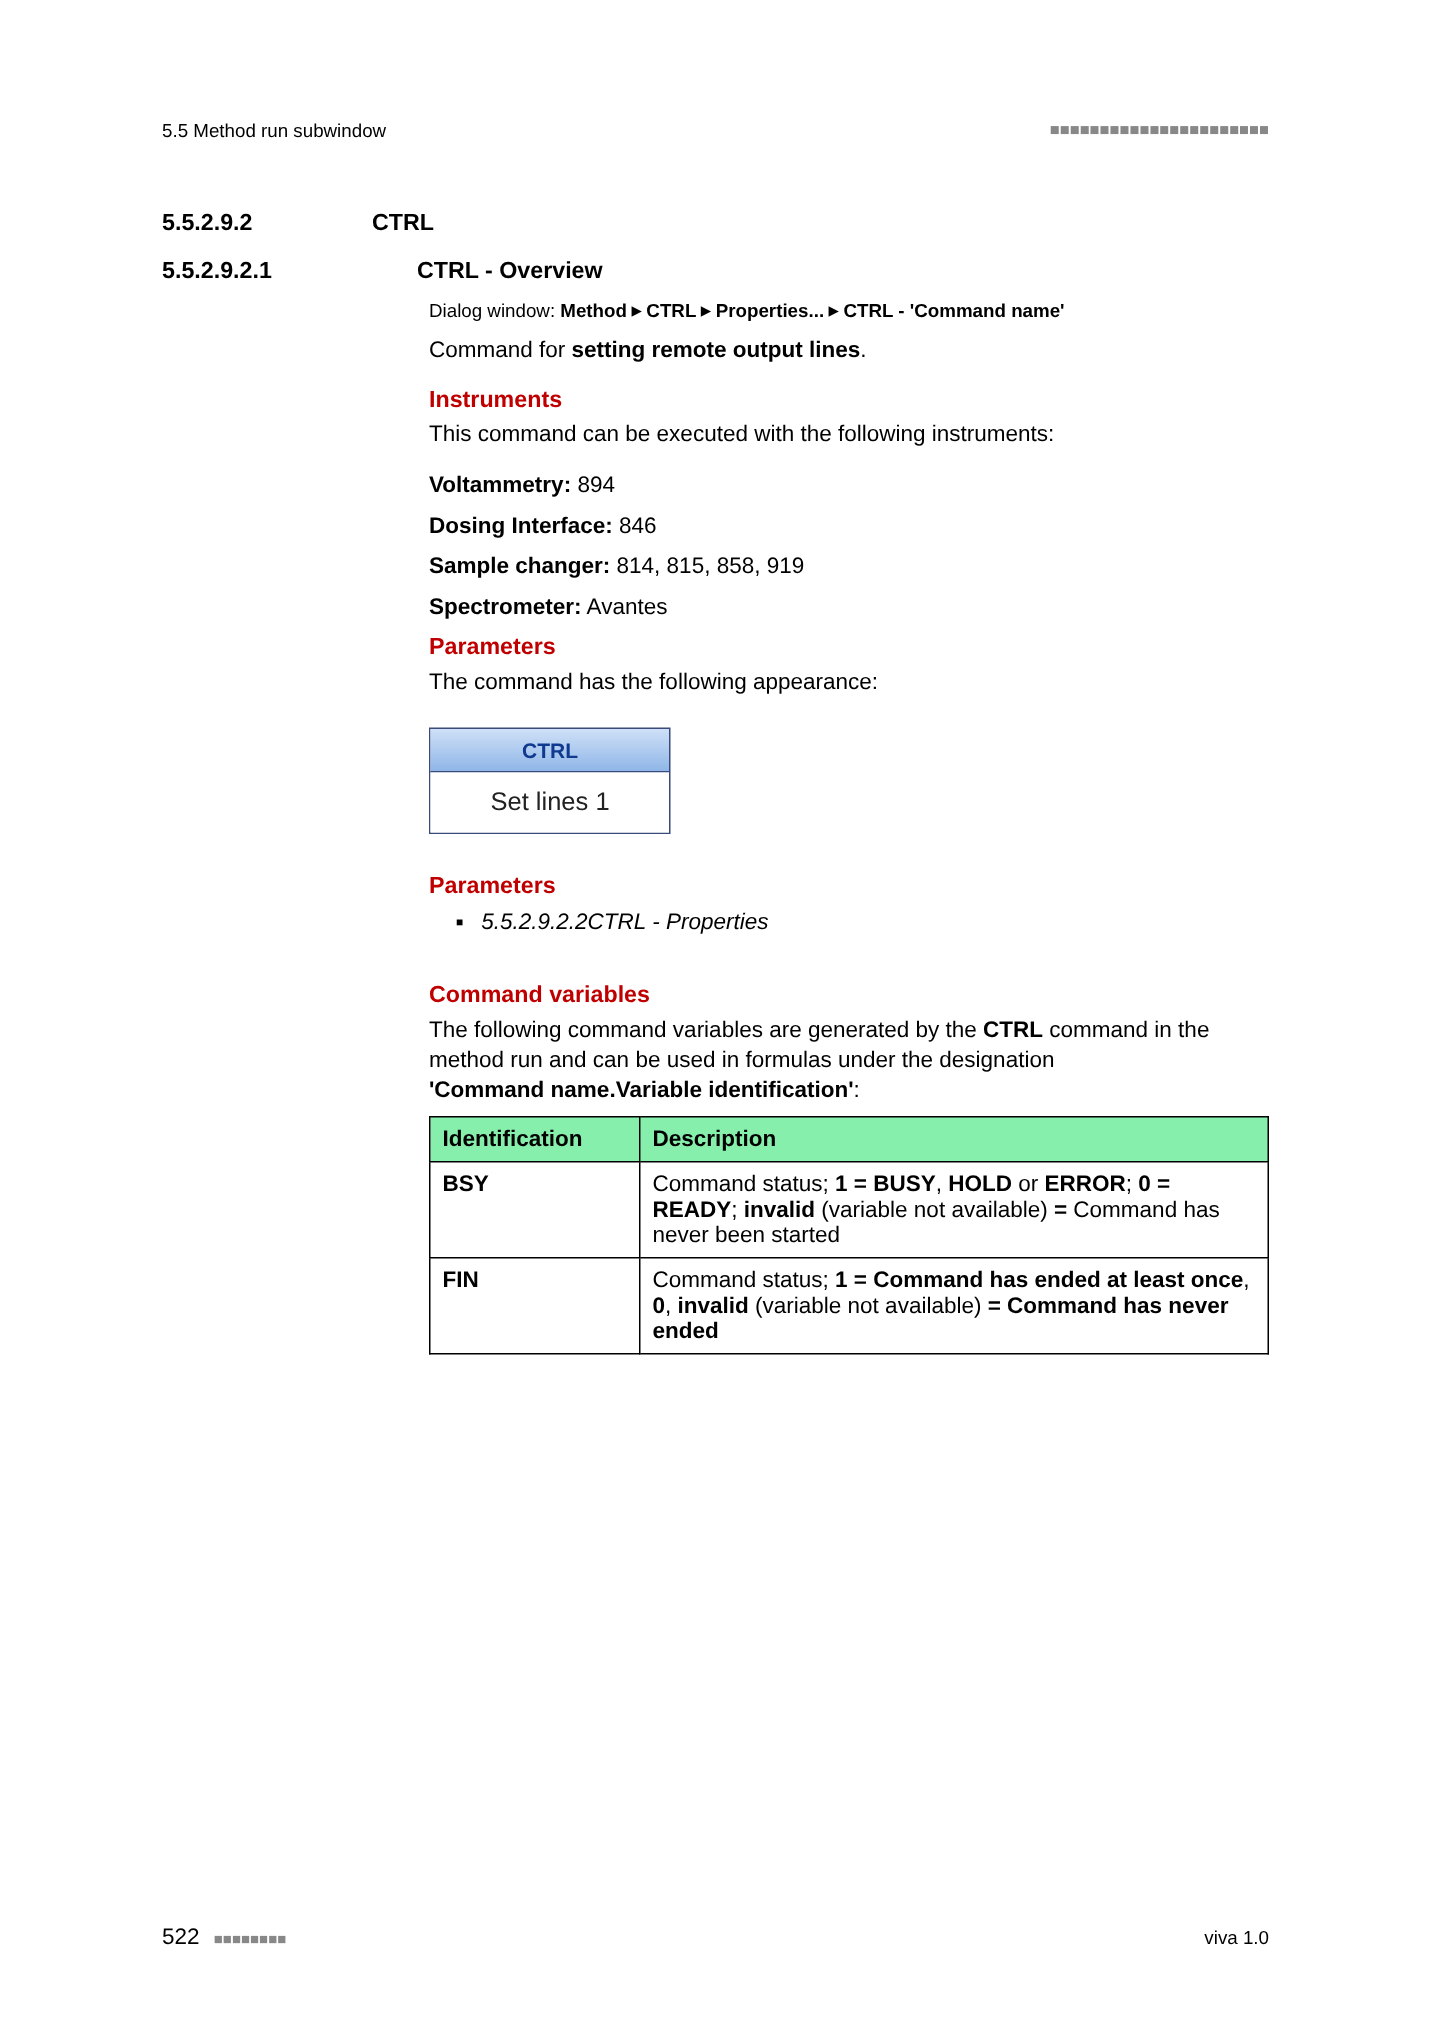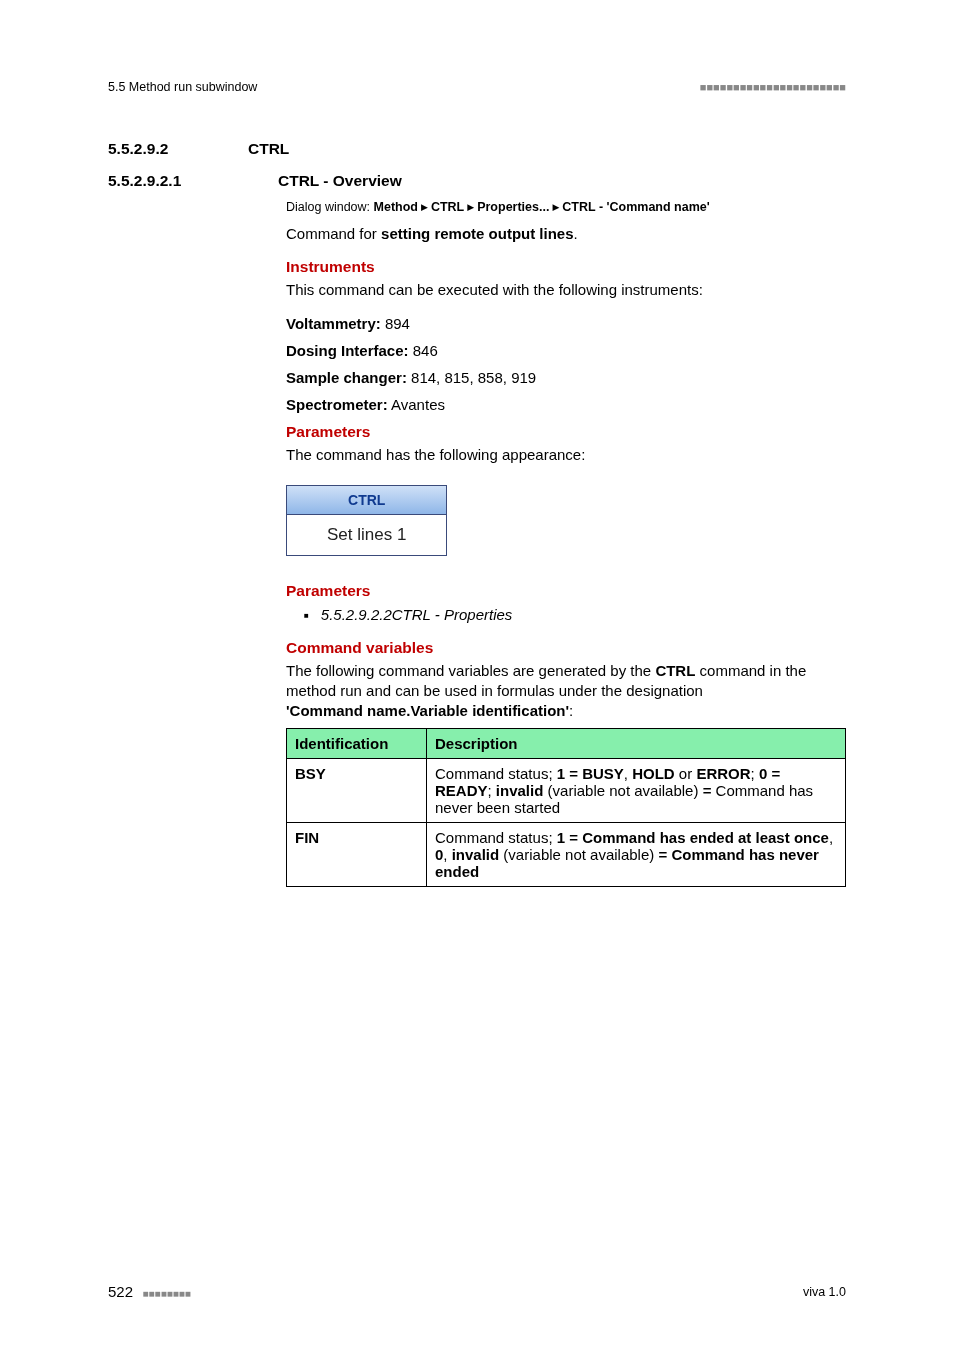--- a/index.html
+++ b/index.html
@@ -83,21 +83,21 @@
   }
   .ctrl-body {
     background: #fff;
     text-align: center;
     padding: 10px 40px;
     font-size: 17px;
     font-family: Verdana, Arial, sans-serif;
     color: #222;
   }
 
-  ul.plain { list-style: none; margin: 6px 0 16px 0; padding-left: 18px; }
+  ul.plain { list-style: none; margin: 6px 0 32px 0; padding-left: 18px; }
   ul.plain li::before { content: "■"; font-size: 8px; position: relative; top:-2px; margin-right: 12px; }
   ul.plain li { font-style: italic; font-size: 15px; }
 
   
   table.vars {
     border-collapse: collapse;
     width: 100%;
     margin-top: 6px;
   }
   table.vars th, table.vars td {

